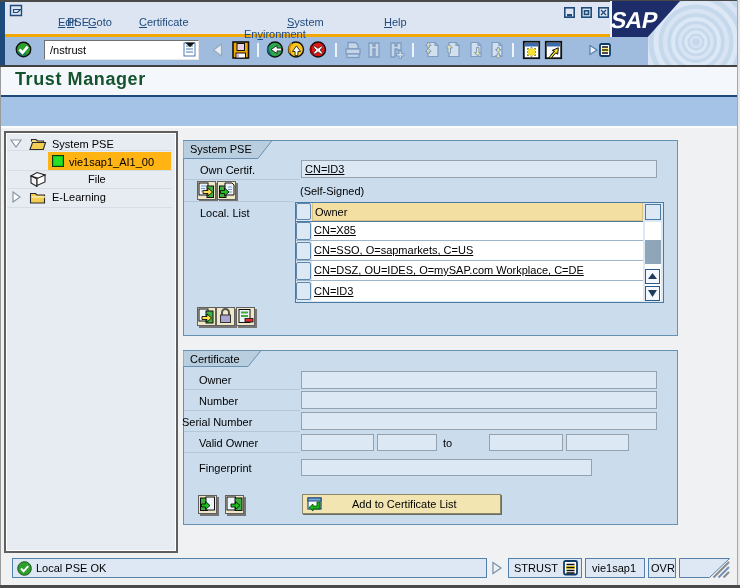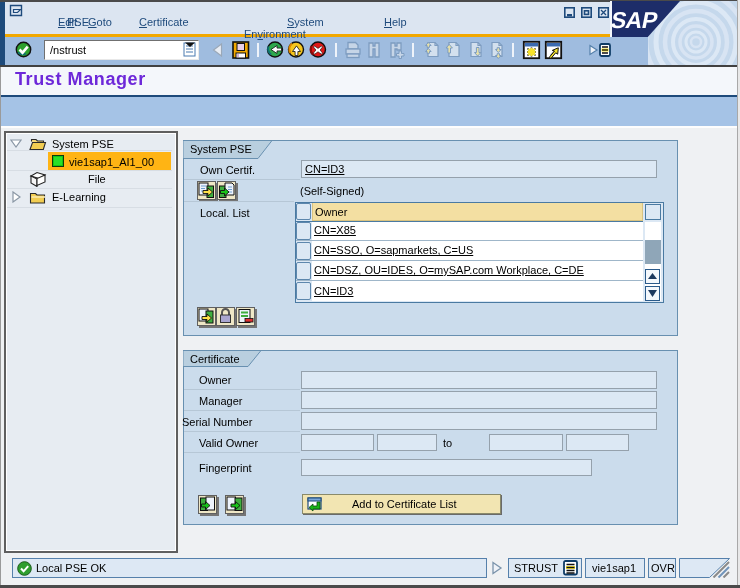--- a/index.html
+++ b/index.html
@@ -155,21 +155,21 @@
 
 <polygon points="590,9.5 597,14 590,18.5" fill="#eef2f8" stroke="#5580ab" stroke-width="1.2"></polygon>
 <rect x="600" y="8" width="10" height="12" rx="1.5" fill="#fff" stroke="#0f3c66" stroke-width="1.8"></rect>
 <path d="M602 11 h6 M602 17 h6" stroke="#111" stroke-width="1.4"></path>
 <rect x="601.5" y="12.5" width="7" height="3" fill="#f7e32a"></rect>
 <path d="M602 14 h6" stroke="#111" stroke-width="1.3"></path>
 </svg>
 
 <div class="abs" style="left:0;top:65px;width:740px;height:2px;background:#414141;"></div>
 <div class="abs" style="left:1px;top:67px;width:736px;height:28px;background:#f4f7fb;"></div>
-<div class="lbl" style="left:15px;top:69px;font-size:18px;font-weight:bold;color:#6d28d9;letter-spacing:0.6px;">Trust Manager</div>
+<div class="lbl" style="left:15px;top:69px;font-size:18px;font-weight:bold;color:#14532d;letter-spacing:0.6px;">Trust Manager</div>
 <div class="abs" style="left:1px;top:95px;width:736px;height:2px;background:#1d4a7b;"></div>
 <div class="abs" style="left:1px;top:97px;width:736px;height:29px;background:#a5c3e6;"></div>
 <div class="abs" style="left:1px;top:126px;width:736px;height:2px;background:#fdfdfd;"></div>
 
 <div class="abs" style="left:737px;top:0;width:1px;height:588px;background:#a8a8a8;"></div>
 <div class="abs" style="left:738px;top:0;width:2px;height:588px;background:#e8e8e8;"></div>
 <div class="abs" style="left:0;top:585px;width:740px;height:3px;background:#4a4a4a;"></div>
 <div class="abs" style="left:0px;top:67px;width:1px;height:518px;background:#9a9a9a;"></div>
 
 <div class="abs" style="left:4px;top:131px;width:174px;height:422px;background:#e7ecf2;border:2px solid #5f5f5f;box-shadow:inset 1px 1px 0 #ffffff, inset -1px -1px 0 #ffffff;"></div>
@@ -289,21 +289,21 @@
     </div>
 
 <div class="abs" style="left:183px;top:350px;width:495px;height:175px;background:#cbdcec;border:1px solid #6890b0;"></div>
 <svg class="abs" style="left:183px;top:350px;" width="85" height="17">
 <polygon points="0,0.5 78,0.5 65,16.5 0,16.5" fill="#b9cfdf" stroke="#6890b0" stroke-width="1"></polygon>
 </svg>
 <div class="lbl" style="left:190px;top:353px;">Certificate</div>
 <div class="lbl" style="left:199px;top:374px;">Owner</div>
 <div class="fld" style="left:301px;top:371px;width:356px;height:18px;"></div>
 <div class="abs" style="left:184px;top:389px;width:116px;height:1px;background:#b6c7d6;"></div>
-<div class="lbl" style="left:199px;top:395px;">Manager</div>
+<div class="lbl" style="left:199px;top:395px;">Number</div>
 <div class="fld" style="left:301px;top:391px;width:356px;height:18px;"></div>
 <div class="abs" style="left:184px;top:410px;width:116px;height:1px;background:#b6c7d6;"></div>
 <div class="lbl" style="left:182px;top:416px;text-align:right;">Serial Number</div>
 <div class="fld" style="left:301px;top:412px;width:356px;height:18px;"></div>
 <div class="abs" style="left:184px;top:431px;width:116px;height:1px;background:#b6c7d6;"></div>
 <div class="lbl" style="left:199px;top:437px;">Valid Owner</div>
 <div class="fld" style="left:301px;top:434px;width:73px;height:17px;"></div>
 <div class="fld" style="left:377px;top:434px;width:60px;height:17px;"></div>
 <div class="lbl" style="left:443px;top:437px;">to</div>
 <div class="fld" style="left:489px;top:434px;width:74px;height:17px;"></div>

